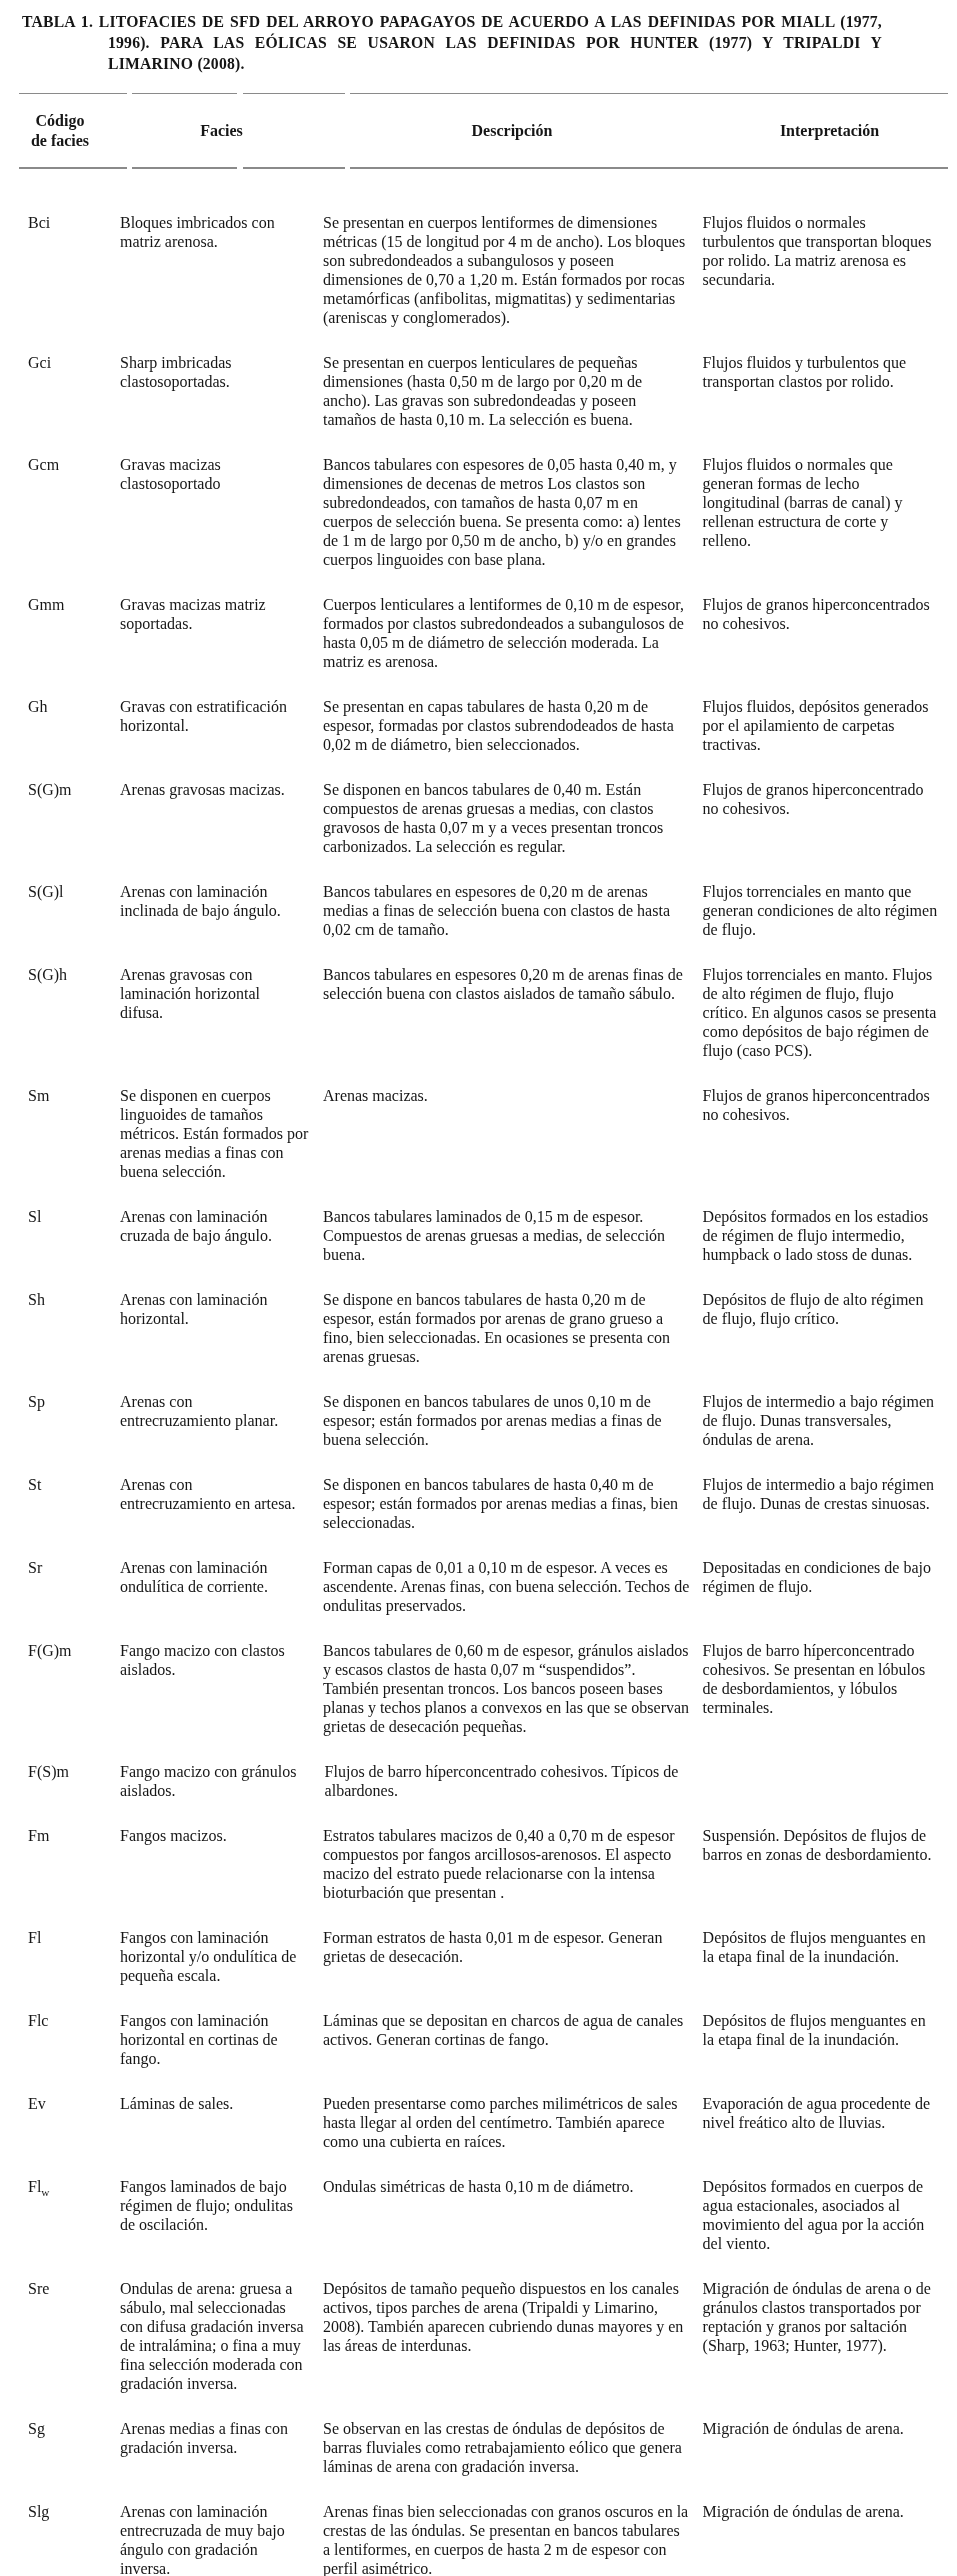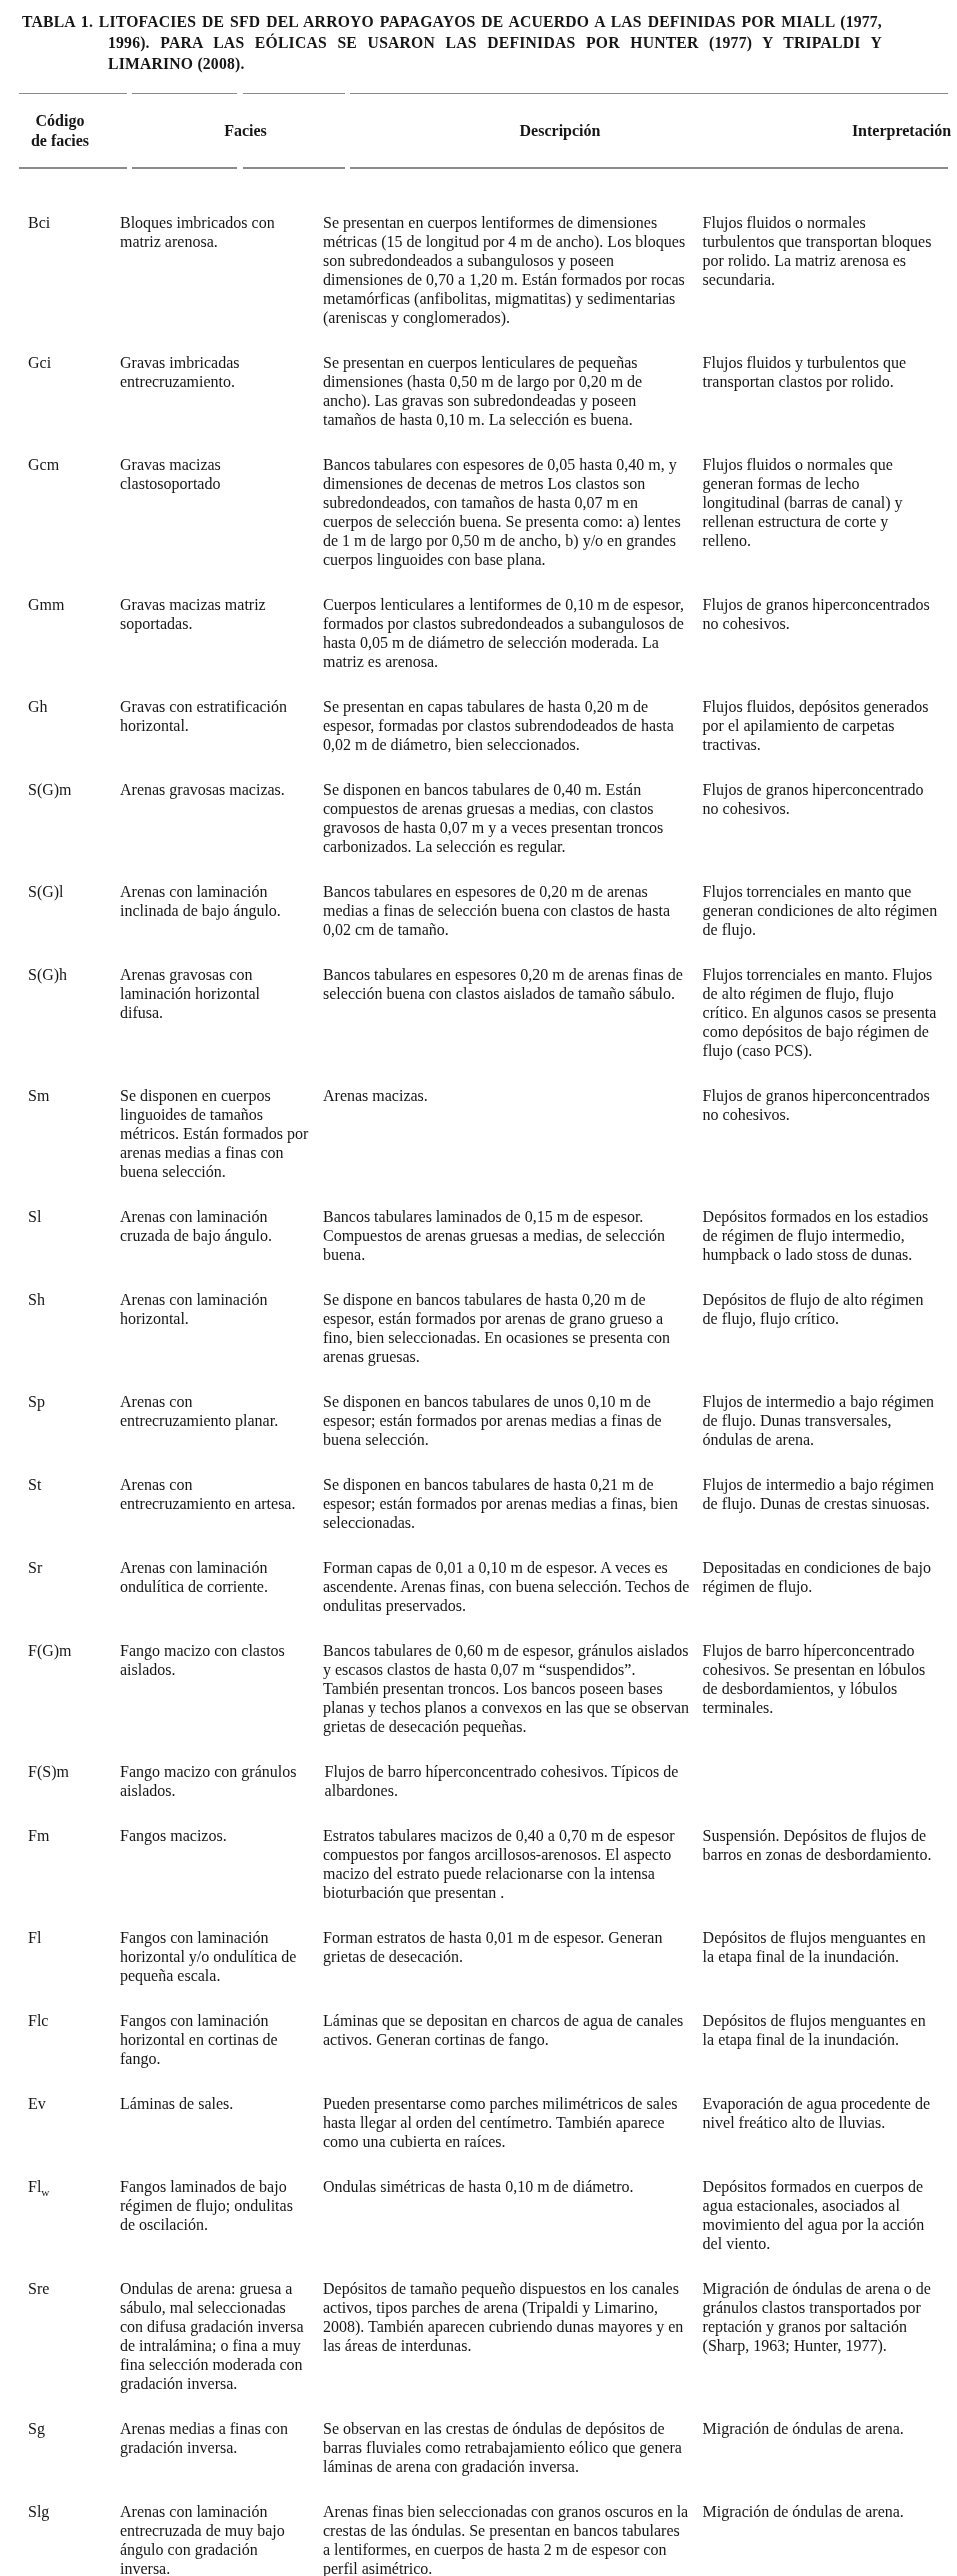--- a/index.html
+++ b/index.html
@@ -26,21 +26,20 @@
   .rule { position: relative; height: 1.6px; }
   .rule span { position: absolute; top: 0; height: 1.6px; background: #8a8a8a; }
   .rule-top { margin-top: 18.6px; }
   .rule-mid { margin-top: 0; }
   .rule-bottom { margin-top: 8px; }
   .header-row {
     display: grid;
     grid-template-columns: 120px 203px 378px 257px;
     align-items: center;
     min-height: 73px;
-    gap: 24px;
   }
   .header-cell {
     font-weight: bold;
     text-align: center;
     white-space: pre-line;
     line-height: 20px;
   }
   .tbody { padding-top: 18px; }
   .trow {
     display: grid;
@@ -87,21 +86,21 @@
   <div class="tbody">
   <div class="trow">
     <div class="cell cell-code"><span>Bci</span></div>
     <div class="cell cell-facies">Bloques imbricados con matriz arenosa.</div>
     <div class="cell cell-desc">Se presentan en cuerpos lentiformes de dimensiones métricas (15 de longitud por 4 m de ancho). Los bloques son subredondeados a subangulosos y poseen dimensiones de 0,70 a 1,20 m. Están formados por rocas metamórficas (anfibolitas, migmatitas) y sedimentarias (areniscas y conglomerados).</div>
     <div class="cell cell-interp">Flujos fluidos o normales turbulentos que transportan bloques por rolido. La matriz arenosa es secundaria.</div>
   </div>
 
   <div class="trow">
     <div class="cell cell-code"><span>Gci</span></div>
-    <div class="cell cell-facies">Gravas imbricadas entrecruzamiento.</div>
+    <div class="cell cell-facies">Sharp imbricadas clastosoportadas.</div>
     <div class="cell cell-desc">Se presentan en cuerpos lenticulares de pequeñas dimensiones (hasta 0,50 m de largo por 0,20 m de ancho). Las gravas son subredondeadas y poseen tamaños de hasta 0,10 m. La selección es buena.</div>
     <div class="cell cell-interp">Flujos fluidos y turbulentos que transportan clastos por rolido.</div>
   </div>
 
   <div class="trow">
     <div class="cell cell-code"><span>Gcm</span></div>
     <div class="cell cell-facies">Gravas macizas clastosoportado</div>
     <div class="cell cell-desc">Bancos tabulares con espesores de 0,05 hasta 0,40 m, y dimensiones de decenas de metros Los clastos son subredondeados, con tamaños de hasta 0,07 m en cuerpos de selección buena. Se presenta como: a) lentes de 1 m de largo por 0,50 m de ancho, b) y/o en grandes cuerpos linguoides con base plana.</div>
     <div class="cell cell-interp">Flujos fluidos o normales que generan formas de lecho longitudinal (barras de canal) y rellenan estructura de corte y relleno.</div>
   </div>
@@ -165,21 +164,21 @@
   <div class="trow">
     <div class="cell cell-code"><span>Sp</span></div>
     <div class="cell cell-facies">Arenas con entrecruzamiento planar.</div>
     <div class="cell cell-desc">Se disponen en bancos tabulares de unos 0,10 m de espesor; están formados por arenas medias a finas de buena selección.</div>
     <div class="cell cell-interp">Flujos de intermedio a bajo régimen de flujo. Dunas transversales, óndulas de arena.</div>
   </div>
 
   <div class="trow">
     <div class="cell cell-code"><span>St</span></div>
     <div class="cell cell-facies">Arenas con entrecruzamiento en artesa.</div>
-    <div class="cell cell-desc">Se disponen en bancos tabulares de hasta 0,21 m de espesor; están formados por arenas medias a finas, bien seleccionadas.</div>
+    <div class="cell cell-desc">Se disponen en bancos tabulares de hasta 0,40 m de espesor; están formados por arenas medias a finas, bien seleccionadas.</div>
     <div class="cell cell-interp">Flujos de intermedio a bajo régimen de flujo. Dunas de crestas sinuosas.</div>
   </div>
 
   <div class="trow">
     <div class="cell cell-code"><span>Sr</span></div>
     <div class="cell cell-facies">Arenas con laminación ondulítica de corriente.</div>
     <div class="cell cell-desc">Forman capas de 0,01 a 0,10 m de espesor. A veces es ascendente. Arenas finas, con buena selección. Techos de ondulitas preservados.</div>
     <div class="cell cell-interp">Depositadas en condiciones de bajo régimen de flujo.</div>
   </div>
 

